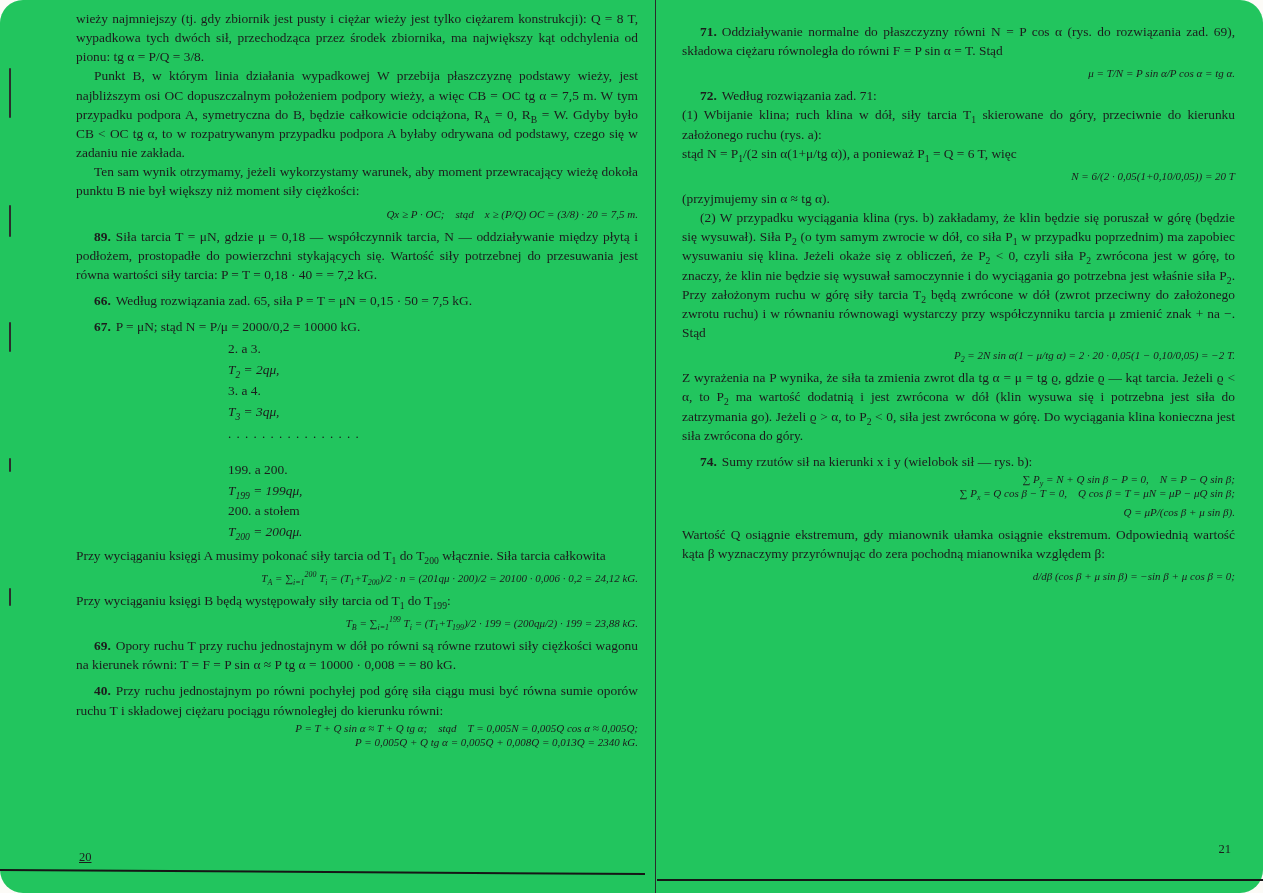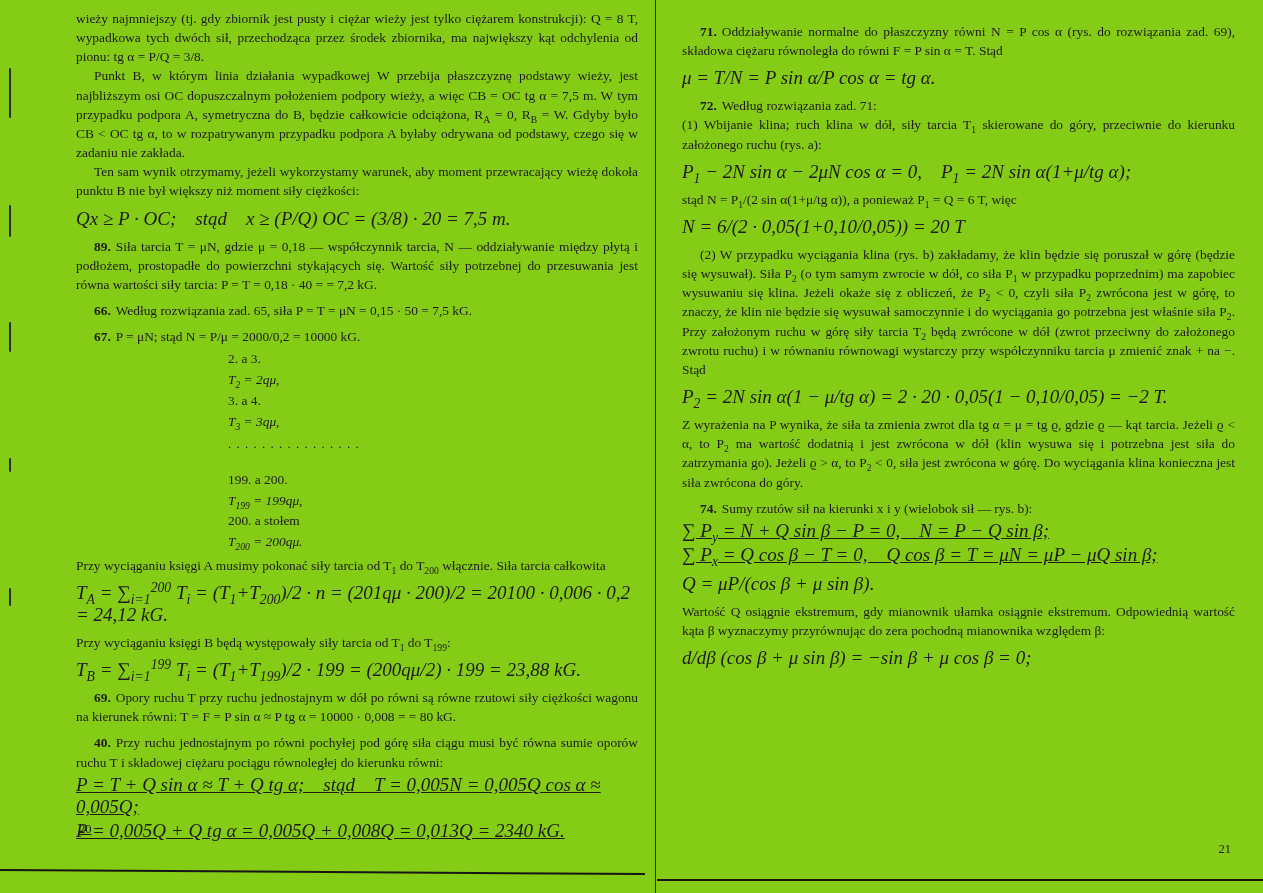--- a/index.html
+++ b/index.html
@@ -3,49 +3,49 @@
 <meta charset="utf-8">
 <style>
   * { margin:0; padding:0; box-sizing:border-box; }
   html,body { width:1263px; height:893px; }
   body {
     background:#fcfbf7;
     color:#1c1c1c;
     font-family:"Liberation Serif", serif;
     overflow:hidden;
   }
-  .spread { position:relative; width:1263px; height:893px; background:#84cc16; }
+  .spread { position:relative; width:1263px; height:893px; background:#22c55e;border-radius:23px; }
   .divider { position:absolute; left:655px; top:0; width:1px; height:893px; background:#2b2b2b; }
   .page { position:absolute; top:0; height:893px; }
   .page-left  { left:0;   width:655px; padding:9px 17px 0 76px; }
   .page-right { left:656px; width:607px; padding:22px 28px 0 26px; }
 
   p, .listrow { font-size:13.4px; line-height:1.43; text-align:justify; }
   p.ind  { text-indent:18px; }
   p.prob { text-indent:18px; margin-top:7px; }
   p.cont { text-indent:0; }
   .num { font-weight:bold; margin-right:5px; }
   sub, sup { font-size:0.72em; line-height:0; }
 
   .formula {
-    text-align:left;
+    text-align:right;
     font-style:italic;
-    font-size:19px;
+    font-size:11px;
     margin:7px 0;
   }
-  .formula.tight { margin:2px 0;text-decoration:underline; }
+  .formula.tight { margin:2px 0; }
 
   .listblock { margin:3px 0 3px 152px; }
   .listrow { display:flex; line-height:1.55; font-style:italic;flex-direction:column; }
   .listrow .lab { width:112px; font-style:normal; }
   .listrow.gap { margin-top:14px; }
   .dotsrow { line-height:1.8; letter-spacing:1px; font-size:13px; }
 
   .pageno { position:absolute; font-size:12.5px; }
-  .pageno-left  { left:79px;  bottom:56px;text-decoration:underline; }
+  .pageno-left  { left:79px;  bottom:28px;text-decoration:underline; }
   .pageno-right { right:32px; bottom:36px; }
 
   .spine-mark { position:absolute; left:9px; width:2px; background:#2c2c2c; border-radius:1px; }
   .sm1 { top:68px;  height:50px; }
   .sm2 { top:205px; height:32px; }
   .sm3 { top:322px; height:30px; }
   .sm4 { top:458px; height:14px; }
   .sm5 { top:588px; height:18px; }
 
   .scanline { position:absolute; height:2px; background:#161616; }
@@ -126,26 +126,26 @@
     <p class="prob" style="margin-top:0"><span class="num">71.</span><span>Oddziaływanie normalne do płaszczyzny równi N = P cos α (rys. do rozwiązania zad. 69), składowa ciężaru równoległa do równi F = P sin α = T. Stąd</span></p>
 
     <div class="formula">μ = T/N = P sin α/P cos α = tg α.</div>
 
     <p class="prob"><span class="num">72.</span><span>Według rozwiązania zad. 71:</span></p>
 
 
 
     <p class="cont">(1) Wbijanie klina; ruch klina w dół, siły tarcia T<sub>1</sub> skierowane do góry, przeciwnie do kierunku założonego ruchu (rys. a):</p>
 
-    <div class="formula">P<sub>1</sub> − 2N sin α − 2μN cos α = 0, P<sub>1</sub> = 2N sin α(1+μ/tg α);</div>
 
     <p class="cont">stąd N = P<sub>1</sub>/(2 sin α(1+μ/tg α)), a ponieważ P<sub>1</sub> = Q = 6 T, więc</p>
 
     <div class="formula">N = 6/(2 · 0,05(1+0,10/0,05)) = 20 T</div>
 
+    <p class="cont">(przyjmujemy sin α ≈ tg α).</p>
 
     <p class="ind">(2) W przypadku wyciągania klina (rys. b) zakładamy, że klin będzie się poruszał w górę (będzie się wysuwał). Siła P<sub>2</sub> (o tym samym zwrocie w dół, co siła P<sub>1</sub> w przypadku poprzednim) ma zapobiec wysuwaniu się klina. Jeżeli okaże się z obliczeń, że P<sub>2</sub> &lt; 0, czyli siła P<sub>2</sub> zwrócona jest w górę, to znaczy, że klin nie będzie się wysuwał samoczynnie i do wyciągania go potrzebna jest właśnie siła P<sub>2</sub>. Przy założonym ruchu w górę siły tarcia T<sub>2</sub> będą zwrócone w dół (zwrot przeciwny do założonego zwrotu ruchu) i w równaniu równowagi wystarczy przy współczynniku tarcia μ zmienić znak + na −. Stąd</p>
 
     <div class="formula">P<sub>2</sub> = 2N sin α(1 − μ/tg α) = 2 · 20 · 0,05(1 − 0,10/0,05) = −2 T.</div>
 
     <p class="cont">Z wyrażenia na P wynika, że siła ta zmienia zwrot dla tg α = μ = tg ϱ, gdzie ϱ — kąt tarcia. Jeżeli ϱ &lt; α, to P<sub>2</sub> ma wartość dodatnią i jest zwrócona w dół (klin wysuwa się i potrzebna jest siła do zatrzymania go). Jeżeli ϱ &gt; α, to P<sub>2</sub> &lt; 0, siła jest zwrócona w górę. Do wyciągania klina konieczna jest siła zwrócona do góry.</p>
 
     <p class="prob"><span class="num">74.</span><span>Sumy rzutów sił na kierunki x i y (wielobok sił — rys. b):</span></p>
 
     <div class="formula tight">∑ P<sub>y</sub> = N + Q sin β − P = 0, N = P − Q sin β;</div>

